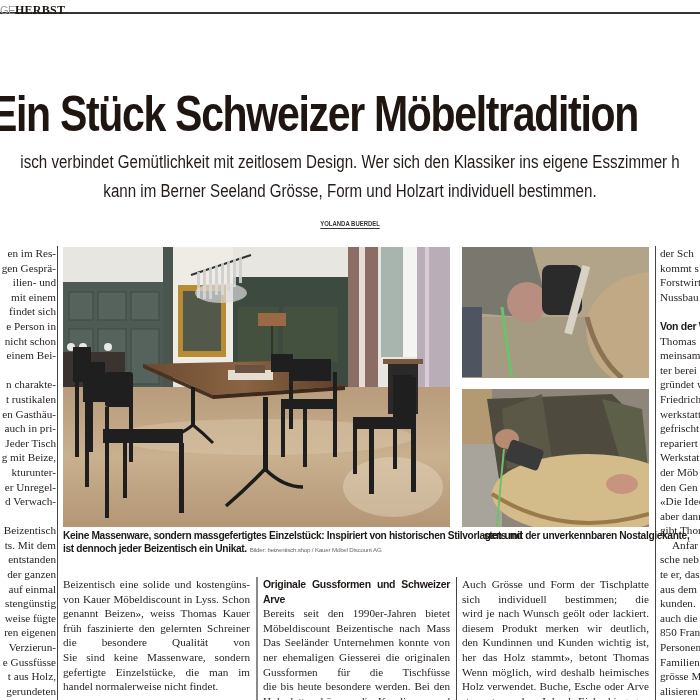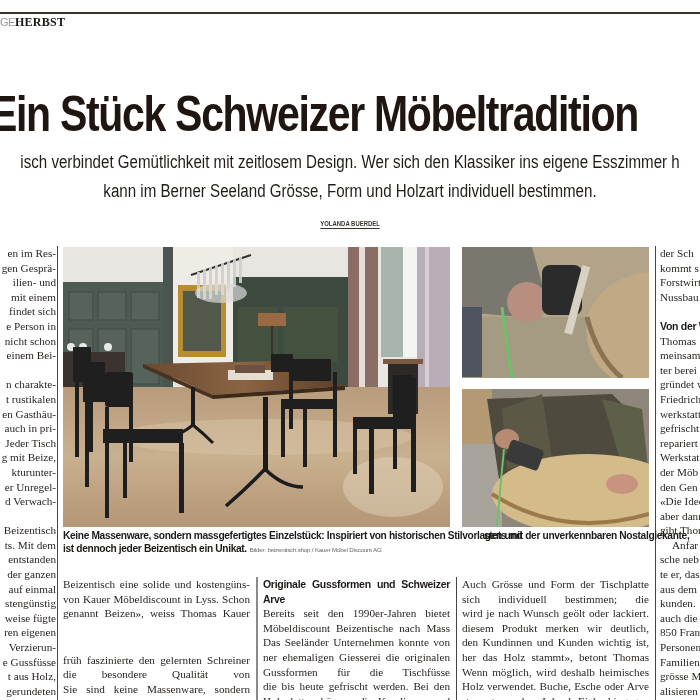--- a/index.html
+++ b/index.html
@@ -1,19 +1,19 @@
 <!DOCTYPE html>
 <html><head>
 <meta charset="utf-8">
 <style>
   html, body { margin: 0; padding: 0; background: #ffffff; }
   body { width: 700px; height: 700px; position: relative; overflow: hidden; font-family: "Liberation Serif", serif; color: #231f1c; }
   .abs { position: absolute; }
   .top-rule { left: 0; top: 12px; width: 700px; height: 2px; background: #3a3530; }
-  .section-label { left: 0; top: 15px; font-size: 12px; line-height: 14px; white-space: nowrap; }
+  .section-label { left: 0; top: 3px; font-size: 12px; line-height: 14px; white-space: nowrap; }
   .section-label .pre { color: #9a9a9a; font-family: "Liberation Sans", sans-serif; font-size: 11px; letter-spacing: -0.5px; }
   .section-label .name { font-weight: bold; color: #1a1714; letter-spacing: 0.3px; }
 
   .headline { left: -10px; top: 86px; width: 760px; font-family: "Liberation Sans", sans-serif; font-weight: bold; font-size: 50px; line-height: 56px; white-space: nowrap; color: #1f1612; letter-spacing: -1.6px; transform: scaleX(0.82); transform-origin: left top; }
   .subtitle { left: -420px; top: 148px; width: 1540px; text-align: center; font-family: "Liberation Sans", sans-serif; font-size: 18px; line-height: 29px; color: #231c18; }
   .subtitle .line { display: block; white-space: nowrap; transform: scaleX(0.84); transform-origin: center top; }
   .byline { left: 0; top: 212px; width: 700px; text-align: center; }
   .byline span { display: inline-block; font-family: "Liberation Sans", sans-serif; font-weight: bold; font-size: 7px; letter-spacing: 0; color: #3a3530; border-bottom: 1px solid #3a3530; padding-bottom: 1px; transform: scaleX(0.85); }
 
   .vline { width: 1px; background: #555; }
@@ -283,36 +283,36 @@
 <div class="abs caption">
   <span class="c1">Keine Massenware, sondern massgefertigtes Einzelstück: Inspiriert von historischen Stilvorlagen und</span>
   <span class="c3">stets mit der unverkennbaren Nostalgiekante,</span>
   <span class="c2"><span>ist dennoch jeder Beizentisch ein Unikat.</span><span class="credit">Bilder: beizentisch.shop / Kauer Möbel Discount AG</span></span>
 </div>
 
 <div class="abs col-text bcol bcol1" id="bcol1">
     <div style="white-space: normal; height: 14.6px; text-align: justify; text-align-last: justify; overflow: hidden;">Beizentisch eine solide und kostengüns-</div>
     <div style="white-space: normal; height: 14.6px; text-align: justify; text-align-last: justify; overflow: hidden;">von Kauer Möbeldiscount in Lyss. Schon</div>
     <div style="white-space: normal; height: 14.6px; text-align: justify; text-align-last: justify; overflow: hidden;">genannt Beizen», weiss Thomas Kauer</div>
-    <div style="white-space: normal; height: 14.6px; text-align: justify; text-align-last: justify; overflow: hidden; margin-top: 32px;">früh faszinierte den gelernten Schreiner</div>
+    <div style="white-space: normal; height: 14.6px; text-align: justify; text-align-last: justify; overflow: hidden;">früh faszinierte den gelernten Schreiner</div>
     <div style="white-space: normal; height: 14.6px; text-align: justify; text-align-last: justify; overflow: hidden;">die besondere Qualität von Beizentischen:</div>
     <div style="white-space: normal; height: 14.6px; text-align: justify; text-align-last: justify; overflow: hidden;">Sie sind keine Massenware, sondern mass-</div>
     <div style="white-space: normal; height: 14.6px; text-align: justify; text-align-last: justify; overflow: hidden;">gefertigte Einzelstücke, die man im Gross-</div>
     <div style="white-space: nowrap; height: 14.6px; text-align: left;">handel normalerweise nicht findet.</div>
   </div>
 <div class="abs vline light" style="left:256px;top:577px;height:123px;"></div>
 <div class="abs col-text bcol bcol2">
   <p class="subhead">Originale Gussformen und Schweizer Arve</p>
   <div id="bcol2">
       <div style="white-space: normal; height: 14.6px; text-align: justify; text-align-last: justify; overflow: hidden;">Bereits seit den 1990er-Jahren bietet Kauer</div>
       <div style="white-space: normal; height: 14.6px; text-align: justify; text-align-last: justify; overflow: hidden;">Möbeldiscount Beizentische nach Mass an.</div>
       <div style="white-space: normal; height: 14.6px; text-align: justify; text-align-last: justify; overflow: hidden;">Das Seeländer Unternehmen konnte von ei-</div>
       <div style="white-space: normal; height: 14.6px; text-align: justify; text-align-last: justify; overflow: hidden;">ner ehemaligen Giesserei die originalen</div>
       <div style="white-space: normal; height: 14.6px; text-align: justify; text-align-last: justify; overflow: hidden;">Gussformen für die Tischfüsse übernehmen,</div>
-      <div style="white-space: normal; height: 14.6px; text-align: justify; text-align-last: justify; overflow: hidden;">die bis heute gefrischt werden. Bei den</div>
+      <div style="white-space: normal; height: 14.6px; text-align: justify; text-align-last: justify; overflow: hidden;">die bis heute besondere werden. Bei den</div>
       <div style="white-space: normal; height: 14.6px; text-align: justify; text-align-last: justify; overflow: hidden;">Holzplatten können die Kundinnen und Kun-</div>
     </div>
 </div>
 <div class="abs vline" style="left:456px;top:577px;height:123px;background:#444;"></div>
 <div class="abs col-text bcol bcol3" id="bcol3">
     <div style="white-space: normal; height: 14.6px; text-align: justify; text-align-last: justify; overflow: hidden;">Auch Grösse und Form der Tischplatte lassen</div>
     <div style="white-space: normal; height: 14.6px; text-align: justify; text-align-last: justify; overflow: hidden;">sich individuell bestimmen; die Oberfläche</div>
     <div style="white-space: normal; height: 14.6px; text-align: justify; text-align-last: justify; overflow: hidden;">wird je nach Wunsch geölt oder lackiert. «Bei</div>
     <div style="white-space: normal; height: 14.6px; text-align: justify; text-align-last: justify; overflow: hidden;">diesem Produkt merken wir deutlich, dass es</div>
     <div style="white-space: normal; height: 14.6px; text-align: justify; text-align-last: justify; overflow: hidden;">den Kundinnen und Kunden wichtig ist, wo-</div>

